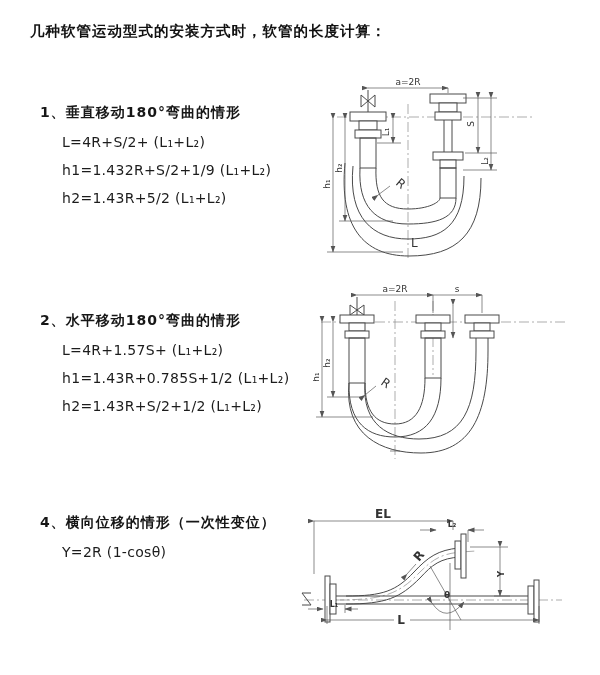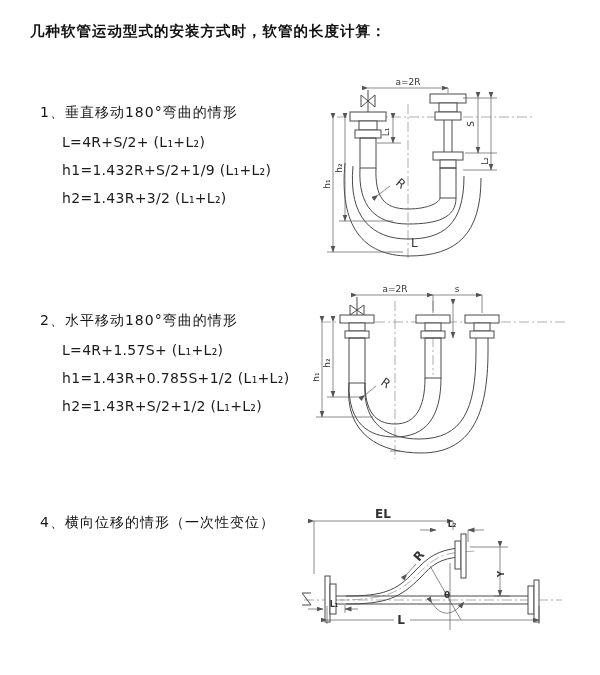--- a/index.html
+++ b/index.html
@@ -7,21 +7,21 @@
     width:600px;height:675px;background:#ffffff;
     font-family:"DejaVu Sans","Liberation Sans",sans-serif;
     color:#1b1b1b;overflow:hidden;
   }
   .page{position:relative;width:544px;height:675px;background:#fff;}
   .doc-title{
     position:absolute;left:30px;top:22px;
     font-size:14.5px;font-weight:bold;letter-spacing:1px;color:#111;
   }
   .section{position:absolute;left:40px;}
-  .sec-heading{font-size:14px;font-weight:normal;letter-spacing:1px;color:#161616;margin-bottom:6px;}
+  .sec-heading{font-size:14px;font-weight:bold;letter-spacing:1px;color:#161616;margin-bottom:6px;}
   .formula{font-size:14px;line-height:28px;color:#1c1c1c;padding-left:22px;letter-spacing:.3px;white-space:pre;}
   #sec1{top:104px;}
   #sec2{top:300px;margin-top:12px;}
   #sec3{top:514px;}
   .diagram{position:absolute;}
   #dia1{left:315px;top:66px;width:265px;height:195px;}
   #dia2{left:313px;top:283px;width:275px;height:180px;}
   #dia3{left:298px;top:508px;width:295px;height:145px;font-weight:bold;}
   svg{display:block;width:100%;height:100%;}
   svg .dw{stroke:#4a4a4a;stroke-width:1;fill:none;}
@@ -36,32 +36,33 @@
 <body>
 
 <div class="page">
 
   <div class="doc-title">几种软管运动型式的安装方式时，软管的长度计算：</div>
 
   <div class="section" id="sec1">
     <div class="sec-heading">1、垂直移动180°弯曲的情形</div>
     <div class="formula">L=4R+S/2+ (L₁+L₂)</div>
     <div class="formula">h1=1.432R+S/2+1/9 (L₁+L₂)</div>
-    <div class="formula">h2=1.43R+3/2 (L₁+L₂)</div>
+    <div class="formula">h2=1.43R+5/2 (L₁+L₂)</div>
   </div>
 
   <div class="section" id="sec2">
     <div class="sec-heading">2、水平移动180°弯曲的情形</div>
     <div class="formula">L=4R+1.57S+ (L₁+L₂)</div>
     <div class="formula">h1=1.43R+0.785S+1/2 (L₁+L₂)</div>
     <div class="formula">h2=1.43R+S/2+1/2 (L₁+L₂)</div>
   </div>
 
   <div class="section" id="sec3">
     <div class="sec-heading">4、横向位移的情形（一次性变位）</div>
+    <div class="formula">Y=2R (1-cosθ)</div>
   </div>
 
   <div class="diagram" id="dia1">
     <svg viewBox="0 0 265 195">
       <defs>
         <marker id="ar1" markerWidth="7" markerHeight="6" refX="6.5" refY="2.5" orient="auto" markerUnits="userSpaceOnUse">
           <path d="M0,0 L7,2.5 L0,5 Z" fill="#555"></path>
         </marker>
         <pattern id="ht1" width="4" height="4" patternUnits="userSpaceOnUse">
           <path d="M0,4 L4,0 M0,0 L4,4" stroke="#8a8a8a" stroke-width="0.6"></path>

